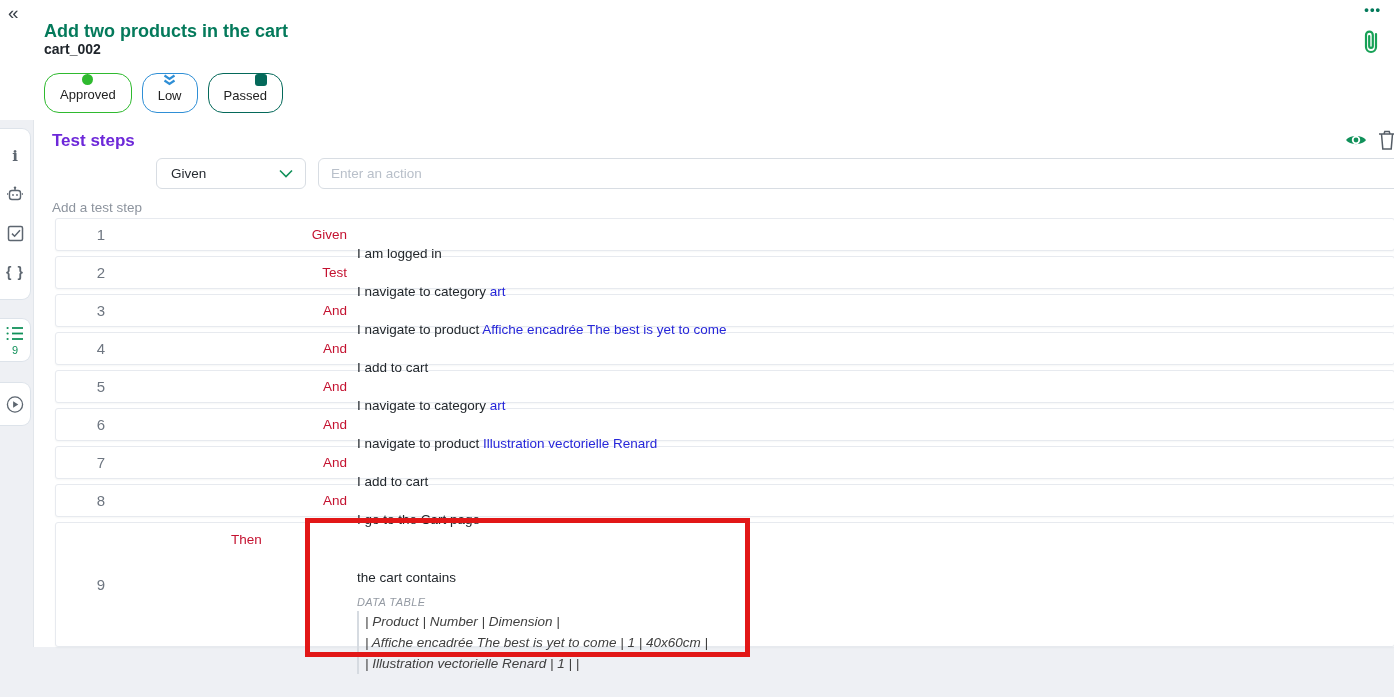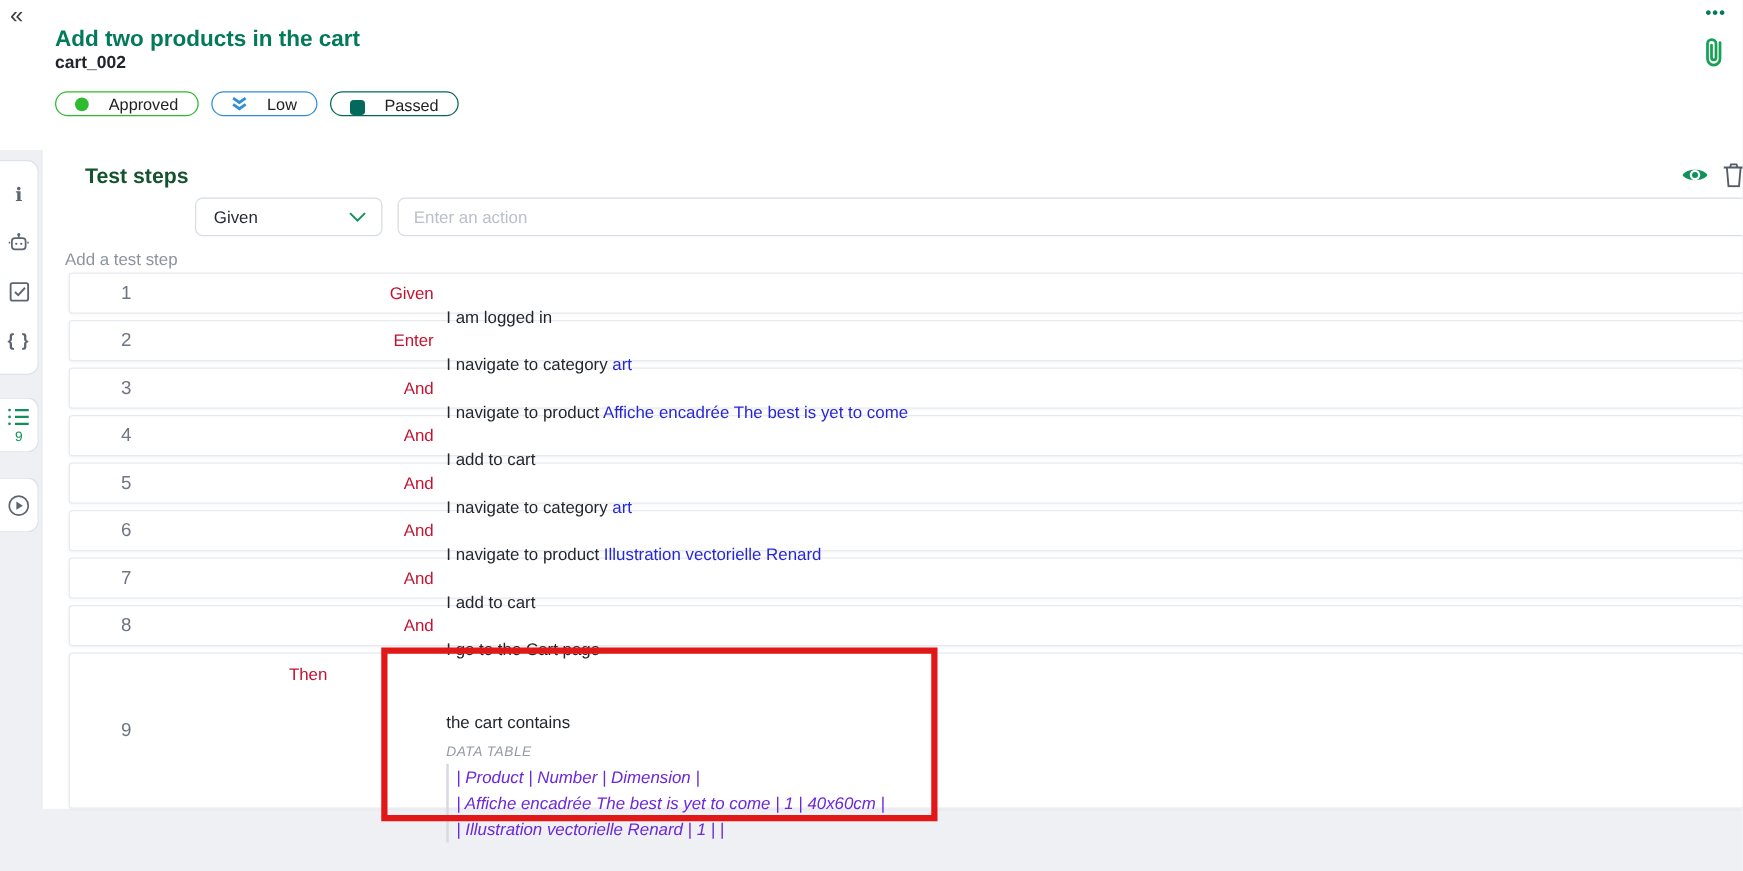--- a/index.html
+++ b/index.html
@@ -6,22 +6,22 @@
   html,body { width:1394px; height:697px; overflow:hidden;
     font-family:"Liberation Sans","DejaVu Sans",sans-serif;
     background:#eef0f4; position:relative; }
 
   
   .topband { position:absolute; left:0; top:0; width:1394px; height:120px; background:#ffffff; }
   .back-btn { position:absolute; left:8px; top:2px; font-size:19px; color:#394049; cursor:pointer; }
   .page-title { position:absolute; left:44px; top:1px; font-size:18px; font-weight:bold; color:#047a5b;margin-top:20px; }
   .test-id { position:absolute; left:44px; top:41px; font-size:14px; font-weight:bold; color:#20262c; }
   .badges { position:absolute; left:44px; top:73px; display:flex; gap:10px; }
-  .badge { height:20px; display:flex; align-items:center; gap:16px; padding:0 15px;
-    border:1px solid #999; border-radius:15px; background:#fff; font-size:13px; color:#222; }
+  .badge { height:40px; display:flex; align-items:center; gap:2px; padding:0 15px;
+    border:1px solid #999; border-radius:15px; background:#fff; font-size:13px; color:#222;flex-direction:column; }
   .badge .dot { width:11px; height:11px; border-radius:50%; }
   .badge .square { width:12px; height:12px; border-radius:3px; }
   .menu-ellipsis { position:absolute; right:13px; top:2px; color:#047a5b; font-size:13px;
     letter-spacing:1px; font-weight:bold; cursor:pointer; }
   .clip-icon { position:absolute; right:12px; top:27px; cursor:pointer; }
 
   
   .side-card { position:absolute; left:0; width:31px; background:#fff;
     border:1px solid #dde3ea; border-left:none; border-radius:0 9px 9px 0;
     display:flex; flex-direction:column; align-items:center; justify-content:space-around; }
@@ -29,21 +29,21 @@
   .sc2 { top:318px; height:44px; padding:4px 0; justify-content:center; gap:1px; }
   .sc3 { top:382px; height:44px; }
   .side-ic { width:18px; height:18px; display:flex; align-items:center; justify-content:center; cursor:pointer; }
   .braces { font-size:14px; color:#5d6670; font-weight:bold; letter-spacing:1px; }
   .info-glyph { font-family:"DejaVu Serif",serif; font-weight:bold; font-size:15px; color:#5d6670; }
   .steps-count { font-size:11px; color:#11915a; }
 
   
   .panel { position:absolute; left:33px; top:120px; width:1361px; height:527px;
     background:#fff; border-left:1px solid #e2e6eb; }
-  .panel-title { position:absolute; left:18px; top:11px; font-size:17px; font-weight:bold; color:#14532d;margin-left:16px; }
+  .panel-title { position:absolute; left:18px; top:11px; font-size:17px; font-weight:bold; color:#6d28d9; }
   .eye-btn { position:absolute; left:1311px; top:12px; cursor:pointer; }
   .trash-btn { position:absolute; left:1344px; top:10px; cursor:pointer; }
 
   .add-label { position:absolute; left:18px; top:46px; font-size:13.5px; color:#8d949e;margin-top:34px; }
   .kw-select { position:absolute; left:122px; top:38px; width:150px; height:31px;
     border:1px solid #d8dde3; border-radius:6px; background:#fff; display:flex;
     align-items:center; padding:0 12px 0 14px; cursor:pointer; }
   .kw-select .kw-val { font-size:13.5px; color:#262b31; flex:1; }
   .action-input { position:absolute; left:284px; top:38px; width:1090px; height:31px;
     border:1px solid #d8dde3; border-radius:6px; background:#fff; font-size:13.5px;
@@ -60,21 +60,21 @@
   .col-num { width:90px; text-align:center; font-size:15px; color:#6e7681; }
   .tall .col-num { align-self:center; }
   .col-kw { width:201px; text-align:right; font-size:13.5px; color:#c41230; }
   .tall .col-kw { padding-top:9px;text-align:center; }
   .col-text { margin-left:10px; font-size:13.5px; color:#22272c; flex:1;margin-top:38px; }
   .tall .col-text { padding-top:9px; }
   .step-link { color:#2626d9; cursor:pointer; text-decoration:none; }
   .dt-block { margin-top:11px;font-style:italic; }
   .dt-label { font-size:11px; color:#949aa3; letter-spacing:0.4px; }
   .dt-lines { margin-top:3px; border-left:2px solid #d6dbe1; padding-left:6px; }
-  .dt-line { font-size:13.5px; color:#6d28d9; line-height:21px; white-space:pre; }
+  .dt-line { font-size:13.5px; color:#404040; line-height:21px; white-space:pre; }
 
   
   .annotation-box { position:absolute; left:305px; top:518px; width:445px; height:139px;
     border:5px solid #e21717; z-index:9; pointer-events:none; }
 
   svg { display:block; }
 </style>
 </head>
 <body>
 
@@ -190,21 +190,21 @@
   <input class="action-input" type="text" placeholder="Enter an action" style="">
 
   <div class="steps-list" id="steps-list">
       <div class="step-row">
         <div class="col-num">1</div>
         <div class="col-kw">Given</div>
         <div class="col-text"><span>I am logged in</span></div>
       </div>
       <div class="step-row">
         <div class="col-num">2</div>
-        <div class="col-kw">Enter</div>
+        <div class="col-kw">Test</div>
         <div class="col-text"><span>I navigate to category </span><a class="step-link">art</a></div>
       </div>
       <div class="step-row">
         <div class="col-num">3</div>
         <div class="col-kw">And</div>
         <div class="col-text"><span>I navigate to product </span><a class="step-link">Affiche encadrée The best is yet to come</a></div>
       </div>
       <div class="step-row">
         <div class="col-num">4</div>
         <div class="col-kw">And</div>

